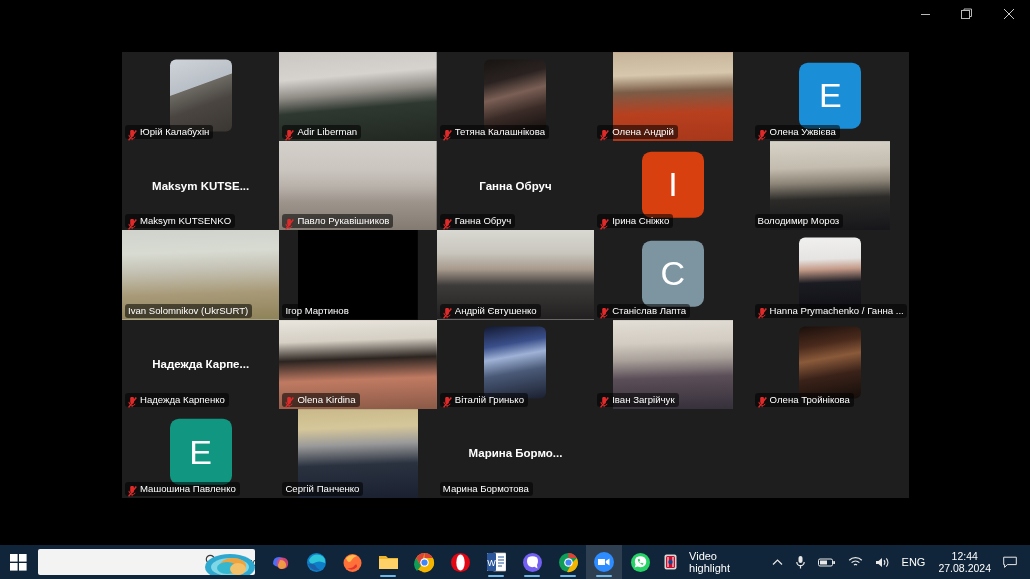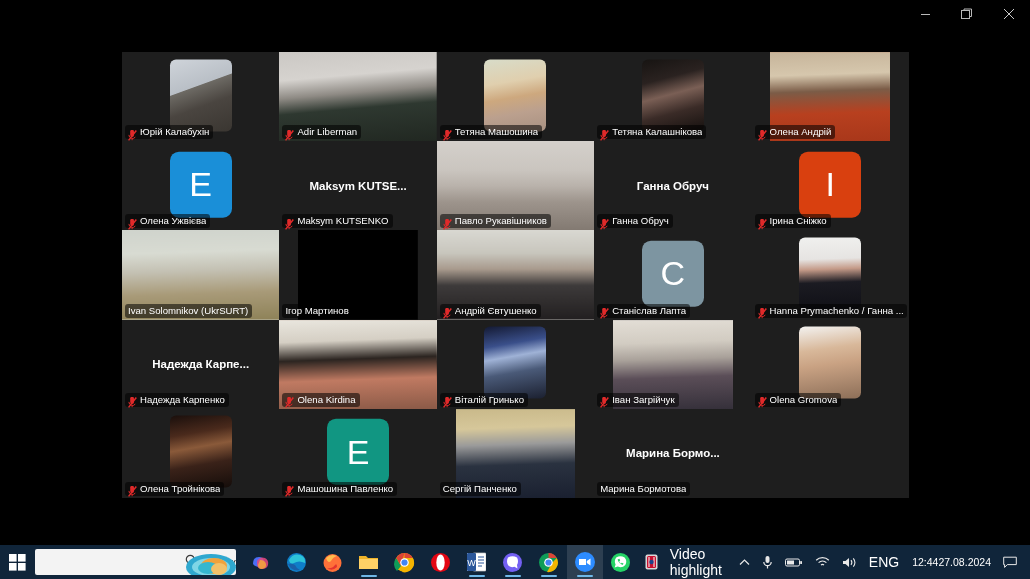--- a/index.html
+++ b/index.html
@@ -158,24 +158,24 @@
     transform: translateX(-50%);
     width: 16px; height: 2.5px; border-radius: 2px;
     background: #6fb8e8;
   }
   #tray {
     margin-left: auto;
     display: flex; align-items: center; height: 34px;
     color: #ffffff;
     padding-right: 4px;
   }
-  #tray .tx { font-size: 14px; color: #ffffff; }
+  #tray .tx { font-size: 11px; color: #ffffff; }
   .trayitem { display: flex; align-items: center; justify-content: center; padding: 0 6px; height: 34px; }
   #clock {
-    display: flex; flex-direction: row; align-items: center; justify-content: center;
+    display: flex; flex-direction: column; align-items: center; justify-content: center;
     padding: 5px 7px; height: 34px; line-height: 12px;
   }
   #clock .t { font-size: 10.5px; color: #fff; }
   #clock .d { font-size: 10.5px; color: #fff; }
   #notifbtn { padding: 0 9px 0 5px; height: 34px; display: flex; align-items: center; }
 </style>
 </head>
 <body>
 
 <div id="screen">
@@ -225,32 +225,20 @@
             <span class="micoff"><svg width="9" height="11" viewBox="0 0 9 11">
                 <path d="M2.2 1.6 a1.9 1.9 0 0 1 3.8 0 V5 a1.9 1.9 0 0 1 -3.8 0 Z" fill="#e02a2a"></path>
                 <path d="M0.9 4.9 a3.6 3.6 0 0 0 6.4 2.2" fill="none" stroke="#e02a2a" stroke-width="1"></path>
                 <line x1="4.1" y1="8.3" x2="4.1" y2="10.2" stroke="#e02a2a" stroke-width="1"></line>
                 <line x1="0.6" y1="10.4" x2="8.3" y2="0.5" stroke="#e02a2a" stroke-width="1.5"></line>
               </svg></span>
             <span class="nm">Adir Liberman</span>
           </div>
         </div>
         <div class="tile">
-          <div class="photo" style="background-image: linear-gradient(170deg, rgb(216, 220, 201) 0%, rgb(224, 207, 174) 32%, rgb(205, 168, 126) 52%, rgb(187, 160, 142) 72%, rgb(168, 145, 130) 100%);"></div>
-          <div class="plate">
-            <span class="micoff"><svg width="9" height="11" viewBox="0 0 9 11">
-                <path d="M2.2 1.6 a1.9 1.9 0 0 1 3.8 0 V5 a1.9 1.9 0 0 1 -3.8 0 Z" fill="#e02a2a"></path>
-                <path d="M0.9 4.9 a3.6 3.6 0 0 0 6.4 2.2" fill="none" stroke="#e02a2a" stroke-width="1"></path>
-                <line x1="4.1" y1="8.3" x2="4.1" y2="10.2" stroke="#e02a2a" stroke-width="1"></line>
-                <line x1="0.6" y1="10.4" x2="8.3" y2="0.5" stroke="#e02a2a" stroke-width="1.5"></line>
-              </svg></span>
-            <span class="nm">Тетяна Машошина</span>
-          </div>
-        </div>
-        <div class="tile">
           <div class="photo" style="background-image: linear-gradient(165deg, rgb(23, 20, 18) 0%, rgb(42, 34, 32) 28%, rgb(122, 95, 85) 48%, rgb(58, 43, 39) 70%, rgb(20, 16, 14) 100%);"></div>
           <div class="plate">
             <span class="micoff"><svg width="9" height="11" viewBox="0 0 9 11">
                 <path d="M2.2 1.6 a1.9 1.9 0 0 1 3.8 0 V5 a1.9 1.9 0 0 1 -3.8 0 Z" fill="#e02a2a"></path>
                 <path d="M0.9 4.9 a3.6 3.6 0 0 0 6.4 2.2" fill="none" stroke="#e02a2a" stroke-width="1"></path>
                 <line x1="4.1" y1="8.3" x2="4.1" y2="10.2" stroke="#e02a2a" stroke-width="1"></line>
                 <line x1="0.6" y1="10.4" x2="8.3" y2="0.5" stroke="#e02a2a" stroke-width="1.5"></line>
               </svg></span>
             <span class="nm">Тетяна Калашнікова</span>
           </div>
@@ -318,20 +306,26 @@
         <div class="tile">
           <div class="letter" style="background: rgb(217, 64, 15);">І</div>
           <div class="plate">
             <span class="micoff"><svg width="9" height="11" viewBox="0 0 9 11">
                 <path d="M2.2 1.6 a1.9 1.9 0 0 1 3.8 0 V5 a1.9 1.9 0 0 1 -3.8 0 Z" fill="#e02a2a"></path>
                 <path d="M0.9 4.9 a3.6 3.6 0 0 0 6.4 2.2" fill="none" stroke="#e02a2a" stroke-width="1"></path>
                 <line x1="4.1" y1="8.3" x2="4.1" y2="10.2" stroke="#e02a2a" stroke-width="1"></line>
                 <line x1="0.6" y1="10.4" x2="8.3" y2="0.5" stroke="#e02a2a" stroke-width="1.5"></line>
               </svg></span>
             <span class="nm">Ірина Сніжко</span>
+          </div>
+        </div>
+        <div class="tile">
+          <div class="vid narrow" style="background-image: linear-gradient(178deg, rgb(215, 210, 200) 0%, rgb(195, 188, 175) 30%, rgb(142, 134, 121) 46%, rgb(43, 42, 40) 64%, rgb(22, 22, 26) 100%);"></div>
+          <div class="plate">
+            <span class="nm">Володимир Мороз</span>
           </div>
         </div>
         <div class="tile speaking">
           <div class="vid " style="background-image: linear-gradient(178deg, rgb(207, 211, 204) 0%, rgb(216, 219, 210) 26%, rgb(195, 192, 178) 46%, rgb(168, 154, 120) 70%, rgb(142, 130, 88) 100%);"></div>
           <div class="plate">
             <span class="nm">Ivan Solomnikov (UkrSURT)</span>
           </div>
         </div>
         <div class="tile">
           <div class="vid narrow" style="background-image: linear-gradient(160deg, rgb(0, 0, 0) 0%, rgb(0, 0, 0) 100%);"></div>
@@ -414,32 +408,20 @@
         <div class="tile">
           <div class="vid narrow" style="background-image: linear-gradient(178deg, rgb(227, 222, 214) 0%, rgb(210, 204, 194) 26%, rgb(169, 161, 154) 44%, rgb(91, 78, 88) 64%, rgb(53, 48, 58) 100%);"></div>
           <div class="plate">
             <span class="micoff"><svg width="9" height="11" viewBox="0 0 9 11">
                 <path d="M2.2 1.6 a1.9 1.9 0 0 1 3.8 0 V5 a1.9 1.9 0 0 1 -3.8 0 Z" fill="#e02a2a"></path>
                 <path d="M0.9 4.9 a3.6 3.6 0 0 0 6.4 2.2" fill="none" stroke="#e02a2a" stroke-width="1"></path>
                 <line x1="4.1" y1="8.3" x2="4.1" y2="10.2" stroke="#e02a2a" stroke-width="1"></line>
                 <line x1="0.6" y1="10.4" x2="8.3" y2="0.5" stroke="#e02a2a" stroke-width="1.5"></line>
               </svg></span>
             <span class="nm">Іван Загрійчук</span>
-          </div>
-        </div>
-        <div class="tile">
-          <div class="photo" style="background-image: linear-gradient(172deg, rgb(243, 242, 240) 0%, rgb(216, 184, 154) 32%, rgb(201, 162, 131) 52%, rgb(176, 141, 114) 72%, rgb(141, 111, 88) 100%);"></div>
-          <div class="plate">
-            <span class="micoff"><svg width="9" height="11" viewBox="0 0 9 11">
-                <path d="M2.2 1.6 a1.9 1.9 0 0 1 3.8 0 V5 a1.9 1.9 0 0 1 -3.8 0 Z" fill="#e02a2a"></path>
-                <path d="M0.9 4.9 a3.6 3.6 0 0 0 6.4 2.2" fill="none" stroke="#e02a2a" stroke-width="1"></path>
-                <line x1="4.1" y1="8.3" x2="4.1" y2="10.2" stroke="#e02a2a" stroke-width="1"></line>
-                <line x1="0.6" y1="10.4" x2="8.3" y2="0.5" stroke="#e02a2a" stroke-width="1.5"></line>
-              </svg></span>
-            <span class="nm">Olena Gromova</span>
           </div>
         </div>
         <div class="tile">
           <div class="photo" style="background-image: linear-gradient(170deg, rgb(26, 15, 12) 0%, rgb(74, 42, 28) 26%, rgb(138, 90, 58) 44%, rgb(58, 34, 25) 66%, rgb(21, 13, 10) 100%);"></div>
           <div class="plate">
             <span class="micoff"><svg width="9" height="11" viewBox="0 0 9 11">
                 <path d="M2.2 1.6 a1.9 1.9 0 0 1 3.8 0 V5 a1.9 1.9 0 0 1 -3.8 0 Z" fill="#e02a2a"></path>
                 <path d="M0.9 4.9 a3.6 3.6 0 0 0 6.4 2.2" fill="none" stroke="#e02a2a" stroke-width="1"></path>
                 <line x1="4.1" y1="8.3" x2="4.1" y2="10.2" stroke="#e02a2a" stroke-width="1"></line>
                 <line x1="0.6" y1="10.4" x2="8.3" y2="0.5" stroke="#e02a2a" stroke-width="1.5"></line>

